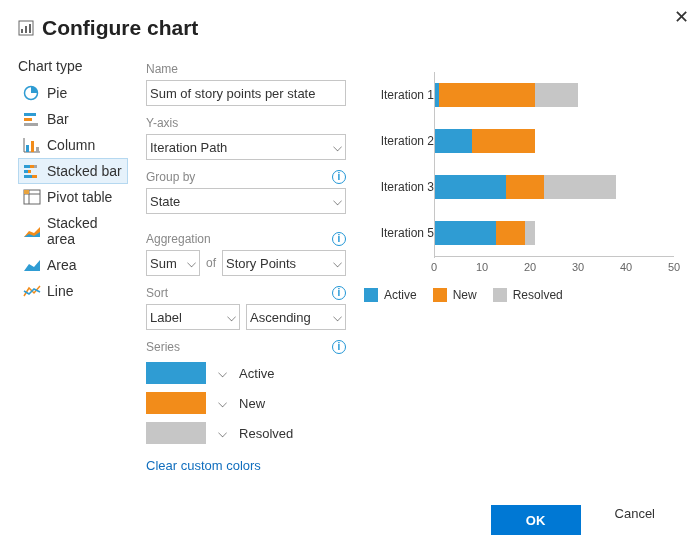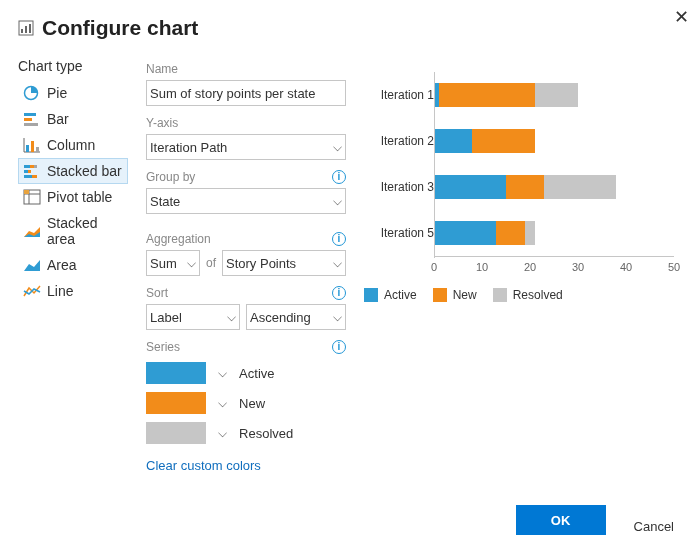--- a/index.html
+++ b/index.html
@@ -180,24 +180,24 @@
     display: flex;
     gap: 16px;
     font-size: 12px;
     align-items: center;
   }
   .legend-item { display: flex; align-items: center; gap: 6px; }
   .legend-sw { width: 14px; height: 14px; }
   .footer {
     position: absolute;
     bottom: 14px;
-    right: 19px;
-    display: flex;
-    gap: 22px;
-    align-items: flex-end;
+    right: 38px;
+    display: flex;
+    gap: 28px;
+    align-items: flex-start;
   }
   .btn-primary {
     background: #0078d4;
     color: #fff;
     border: none;
     width: 90px;
     height: 30px;
     font-size: 13px;
     font-weight: 600;
     cursor: pointer;

